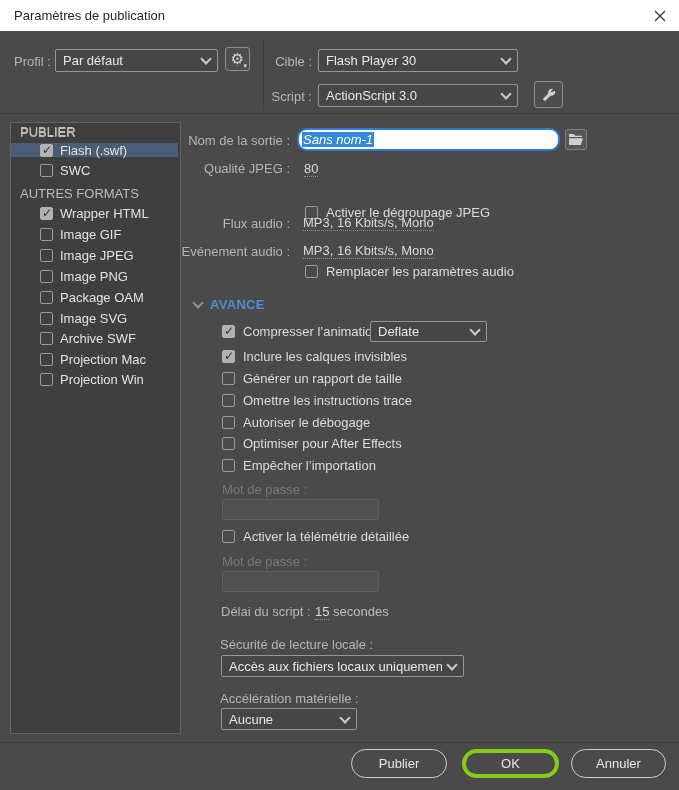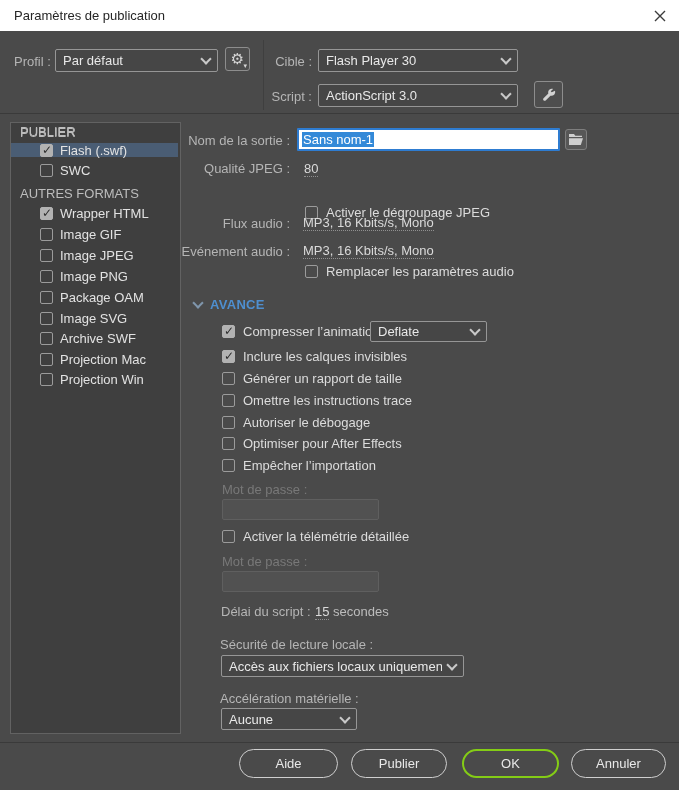--- a/index.html
+++ b/index.html
@@ -50,36 +50,36 @@
   
   .cb{width:13px;height:13px;box-sizing:border-box;border:1px solid #9b9b9b;border-radius:2px;
       background:transparent;flex:none;position:relative;cursor:pointer;}
   .cb.on{background:#b2b2b2;border-color:#b2b2b2;}
   .cb.on::after{content:"✓";position:absolute;left:1px;top:-2px;font-size:12px;color:#2d2d2d;font-weight:bold;}
   .cbrow{position:absolute;display:flex;align-items:center;}
   .cbrow .cbl{font-size:13px;color:#dcdcdc;margin-left:8px;white-space:nowrap;}
 
   
   .txtinput{position:absolute;box-sizing:border-box;background:#ffffff;border:2px solid #2e7cd1;
-            border-radius:1px;display:flex;align-items:center;padding:0 3px;}
+            border-radius:10px;display:flex;align-items:center;padding:0 3px;font-style:italic;}
   .txtinput .selText{background:#3389d8;color:#ffffff;font-size:13px;padding:0 1px;}
   .dis-input{position:absolute;box-sizing:border-box;background:#515151;border:1px solid #5f5f5f;
              border-radius:2px;}
 
   
   .section{position:absolute;display:flex;align-items:center;cursor:pointer;text-align:right;}
   .section .schev{width:6px;height:6px;border-right:2px solid #7f96ac;border-bottom:2px solid #7f96ac;
                   transform:rotate(45deg);margin-top:-4px;}
   .section .stxt{font-size:13px;font-weight:bold;color:#4e8fd0;margin-left:8px;letter-spacing:.3px;}
 
   
   .pill{position:absolute;top:749px;height:29px;box-sizing:border-box;border:1px solid #cfcfcf;
         border-radius:15px;background:transparent;color:#e8e8e8;font-size:13px;
         font-family:inherit;cursor:pointer;display:flex;align-items:center;justify-content:center;}
-  .pill.default{border:2px solid #84cc16;}
+  .pill.default{border:4px solid #84cc16;}
 </style>
 </head>
 <body>
 
 <div class="window">
 
   <div class="titlebar">
     <span class="title">Paramètres de publication</span>
     <span class="close-btn">
       <svg width="12" height="12" viewBox="0 0 12 12">
@@ -262,18 +262,17 @@
   </div>
 
   <div class="lbl" style="left:220px;top:691px;">Accélération matérielle :</div>
   <div class="dd" style="left:221px;top:708px;width:136px;height:22px;">
     <span class="val">Aucune</span>
     <span class="chev"></span>
   </div>
 
   <div class="hsep" style="top:742px;"></div>
 
-  <button class="pill" style="left:239px;width:99px;">Aide</button>
   <button class="pill" style="left:351px;width:96px;">Publier</button>
   <button class="pill default" style="left:462px;width:97px;">OK</button>
   <button class="pill" style="left:571px;width:95px;">Annuler</button>
 
 </div>
 
 </body></html>

